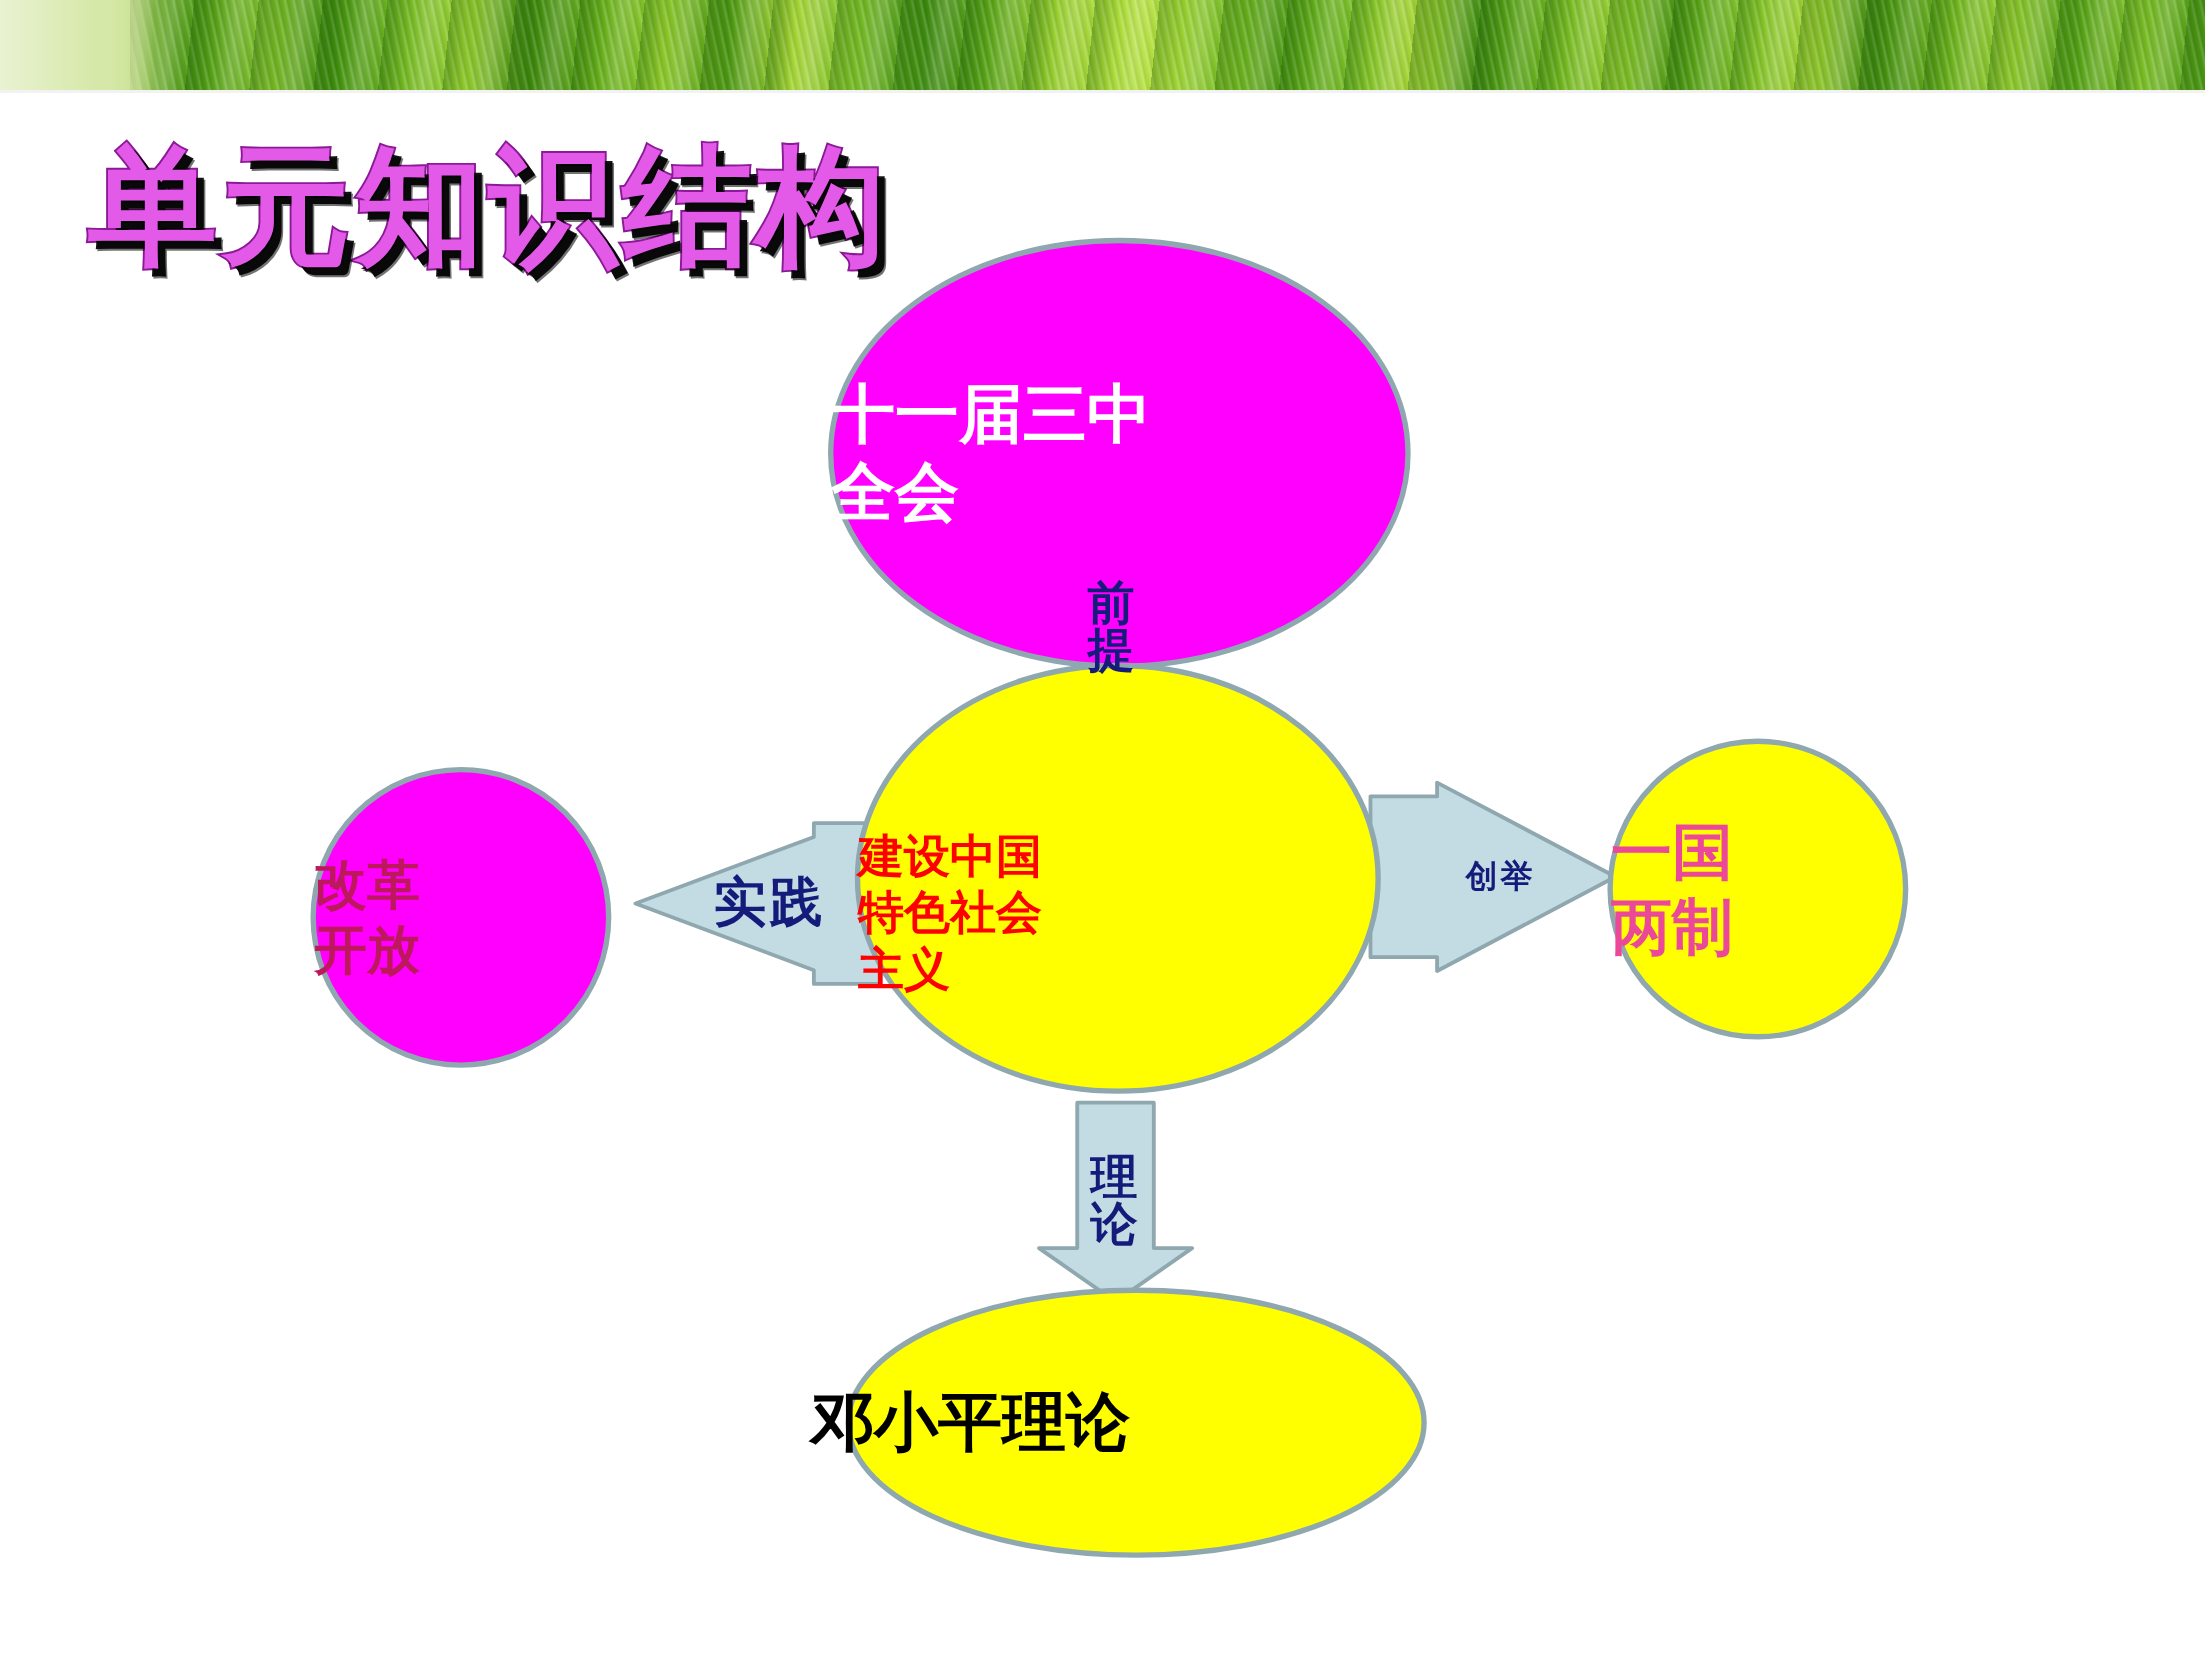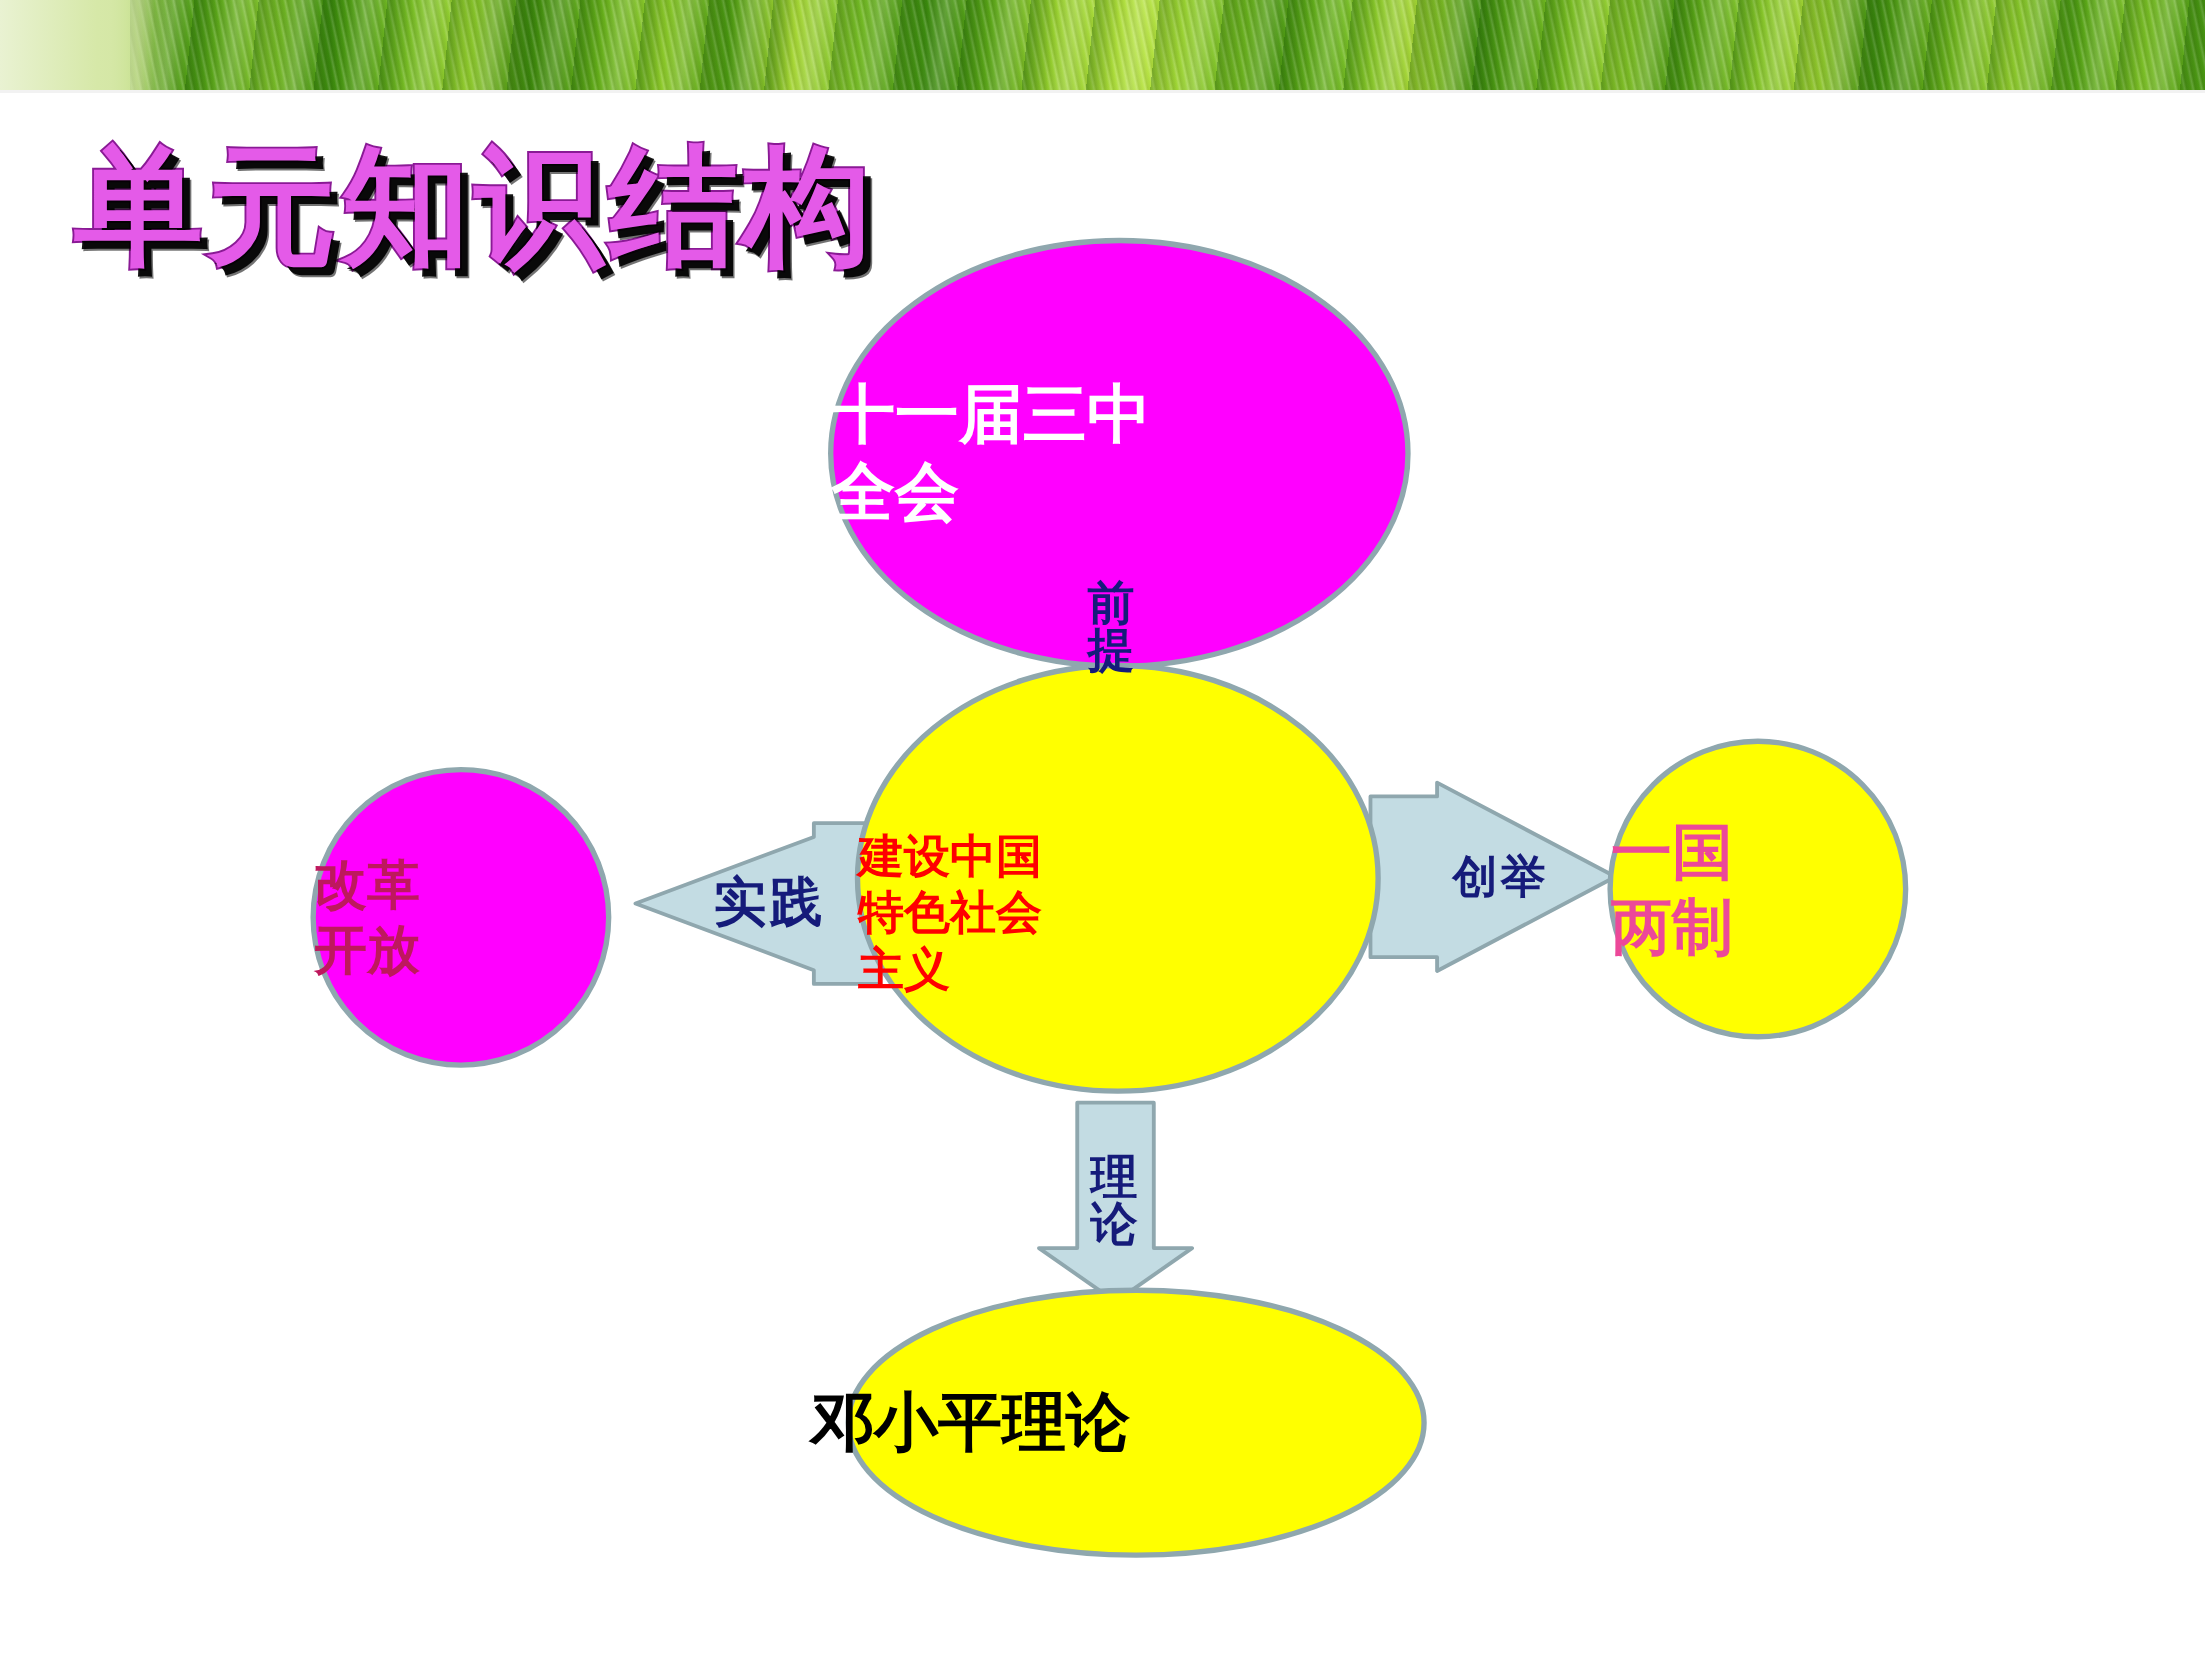--- a/index.html
+++ b/index.html
@@ -94,21 +94,21 @@
   #banner-shadow {
     position: absolute;
     left: 0; top: 90px;
     width: 2205px; height: 3.1px;
     background: rgba(0,0,0,0.05);
   }
 
   
   #page-title {
     position: absolute;
-    left: 74px;
+    left: 88px;
     top: 136px;
     font-size: 129px;
     line-height: 1.1;
     font-weight: 700;
     letter-spacing: 4.6px;
     white-space: nowrap;
     color: #e45ae8;
     -webkit-text-stroke: 3.8px #8a1a95;
     paint-order: stroke fill;
     text-shadow:
@@ -158,21 +158,21 @@
   #label-top     { left: 831px; top: 240px;  width: 578px; height: 426px; font-size: 64px;  line-height: 1.22; color: #ffffff; }
   #label-center  { left: 858px; top: 699px;  width: 521px; height: 427px; font-size: 46px;  line-height: 1.22; color: #ff0000; }
   #label-left    { left: 314px;  top: 770px; width: 295px; height: 295px; font-size: 53px;  line-height: 1.22; color: #be185d; }
   #label-right   { left: 1611px; top: 742px;  width: 295px; height: 295px; font-size: 61px;  line-height: 1.22; color: #ec4899; }
   #label-bottom  { left: 810px; top: 1290px; width: 575px; height: 264px; font-size: 64px;  line-height: 1.22; color: #000000; }
 
   
   #label-arrow-up    { left: 1069px; top: 553px;  width: 84px; height: 145px; font-size: 47px; }
   #label-arrow-down  { left: 1072px; top: 1127px; width: 84px; height: 145px; font-size: 47px; }
   #label-arrow-left  { left: 689px;  top: 861px; width: 161px; height: 84px; font-size: 53px; letter-spacing: 3.1px; }
-  #label-arrow-right { left: 1420px; top: 835px; width: 161px; height: 84px; font-size: 45px; letter-spacing: 3.1px; }
+  #label-arrow-right { left: 1420px; top: 835px; width: 161px; height: 84px; font-size: 32px; letter-spacing: 3.1px; }
 </style>
 </head>
 <body>
 
 <div id="banner">
   <div class="band"></div>
   <div class="veins"></div>
   <div class="blades"></div>
   <div class="fadeleft"></div>
 </div>

